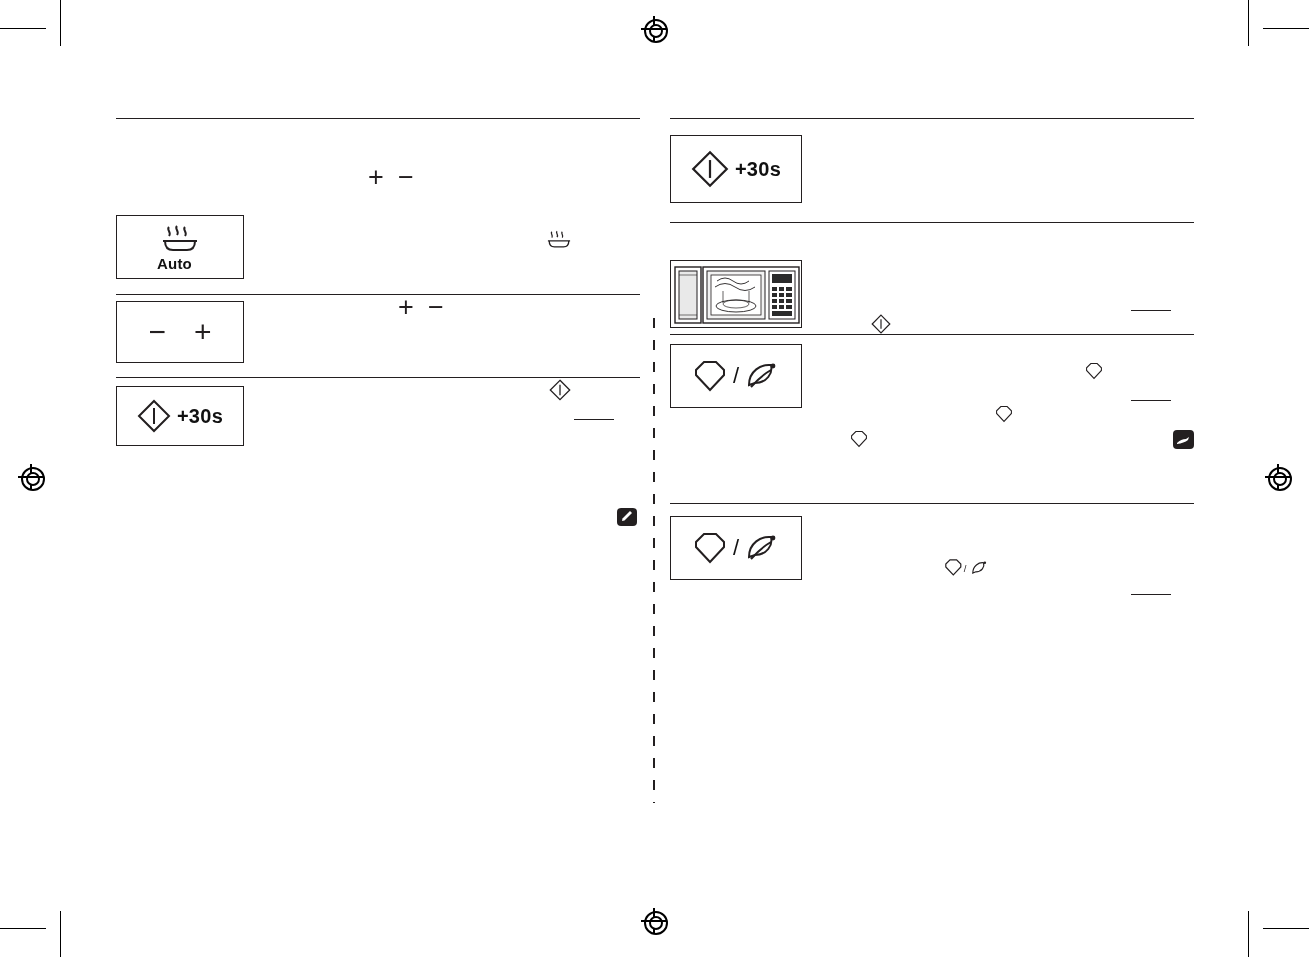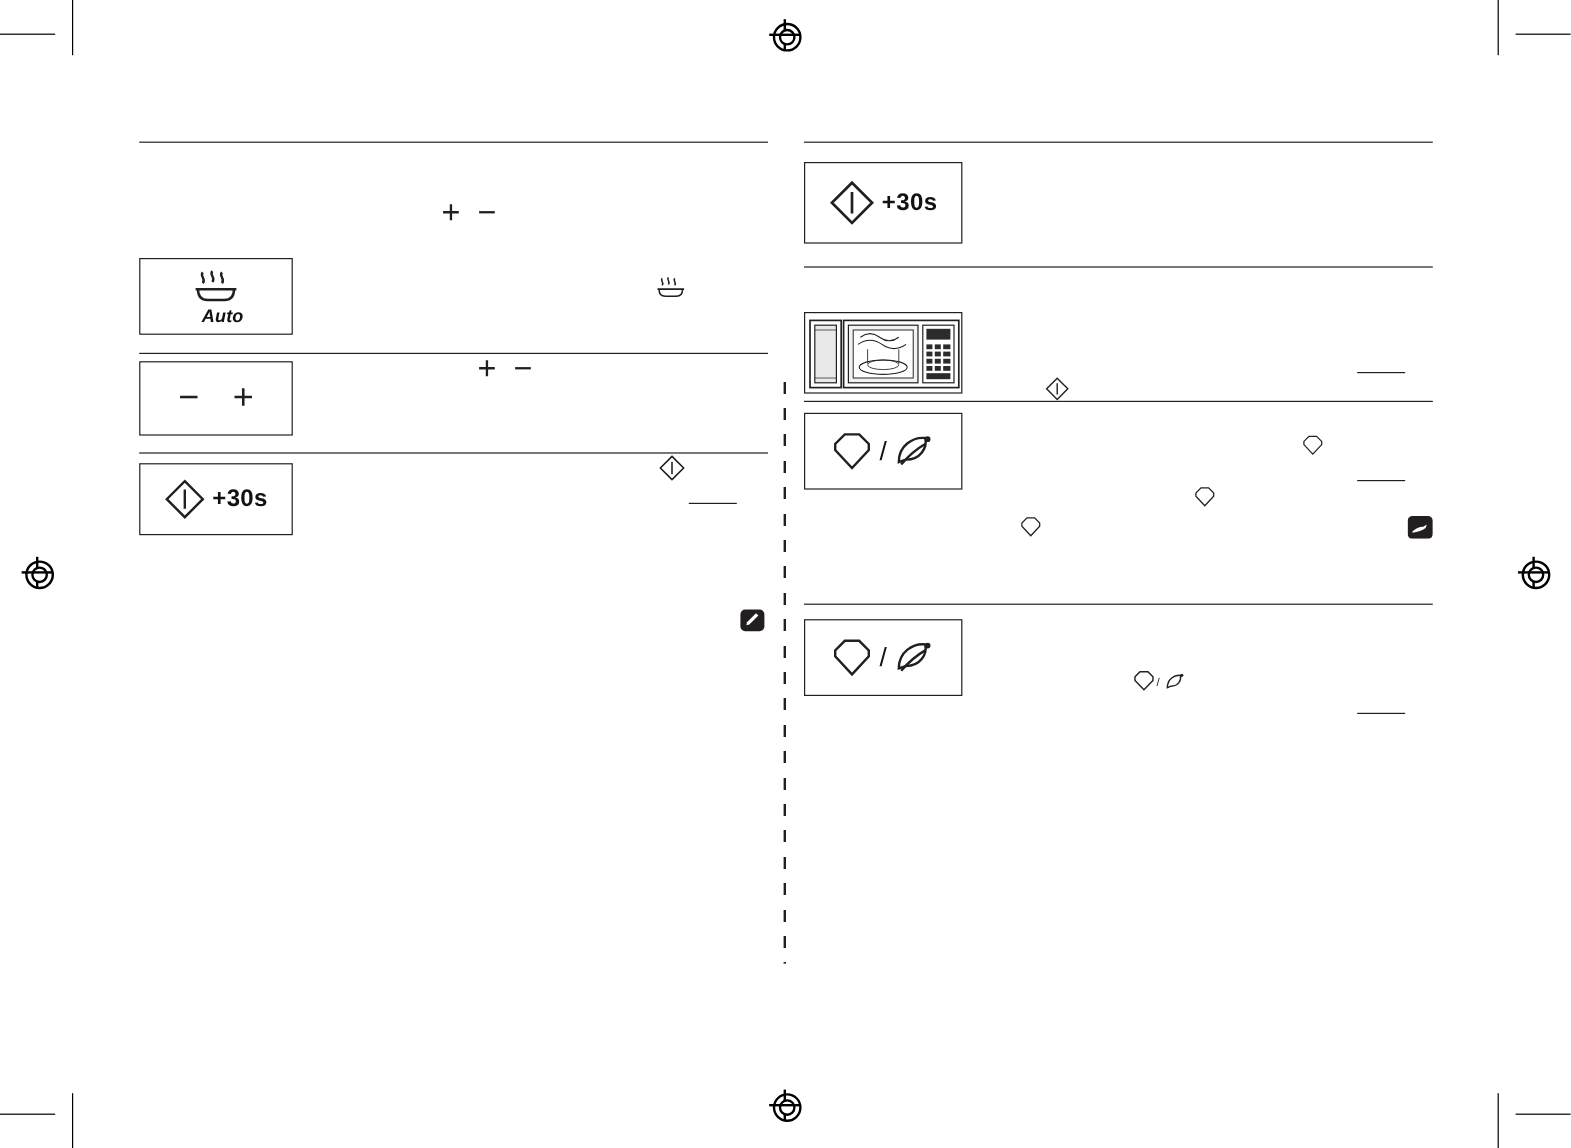--- a/index.html
+++ b/index.html
@@ -20,21 +20,21 @@
 
   
   .vsep{position:absolute;width:2px;background:
      repeating-linear-gradient(to bottom,#231f20 0 10px,transparent 10px 22px);}
 
   
   .keybox{position:absolute;border:1.5px solid #231f20;background:#fff;box-sizing:border-box;
           display:flex;align-items:center;justify-content:center;}
 
   .auto-label{font-size:15px;font-weight:600;letter-spacing:.2px;margin-top:2px;}
-  .auto-stack{display:flex;flex-direction:column;align-items:flex-end;line-height:1;font-style:italic;}
+  .auto-stack{display:flex;flex-direction:column;align-items:flex-start;line-height:1;}
 
   .plusminus{font-size:30px;font-weight:400;color:#231f20;}
   .s30{font-size:20px;font-weight:700;margin-left:6px;letter-spacing:.3px;}
 
   .inline-sym{position:absolute;color:#231f20;}
   .small-ul{position:absolute;height:1px;background:#231f20;}
 
   
   .mw-box{position:absolute;border:1.5px solid #231f20;background:#fff;box-sizing:border-box;overflow:hidden;}
 

